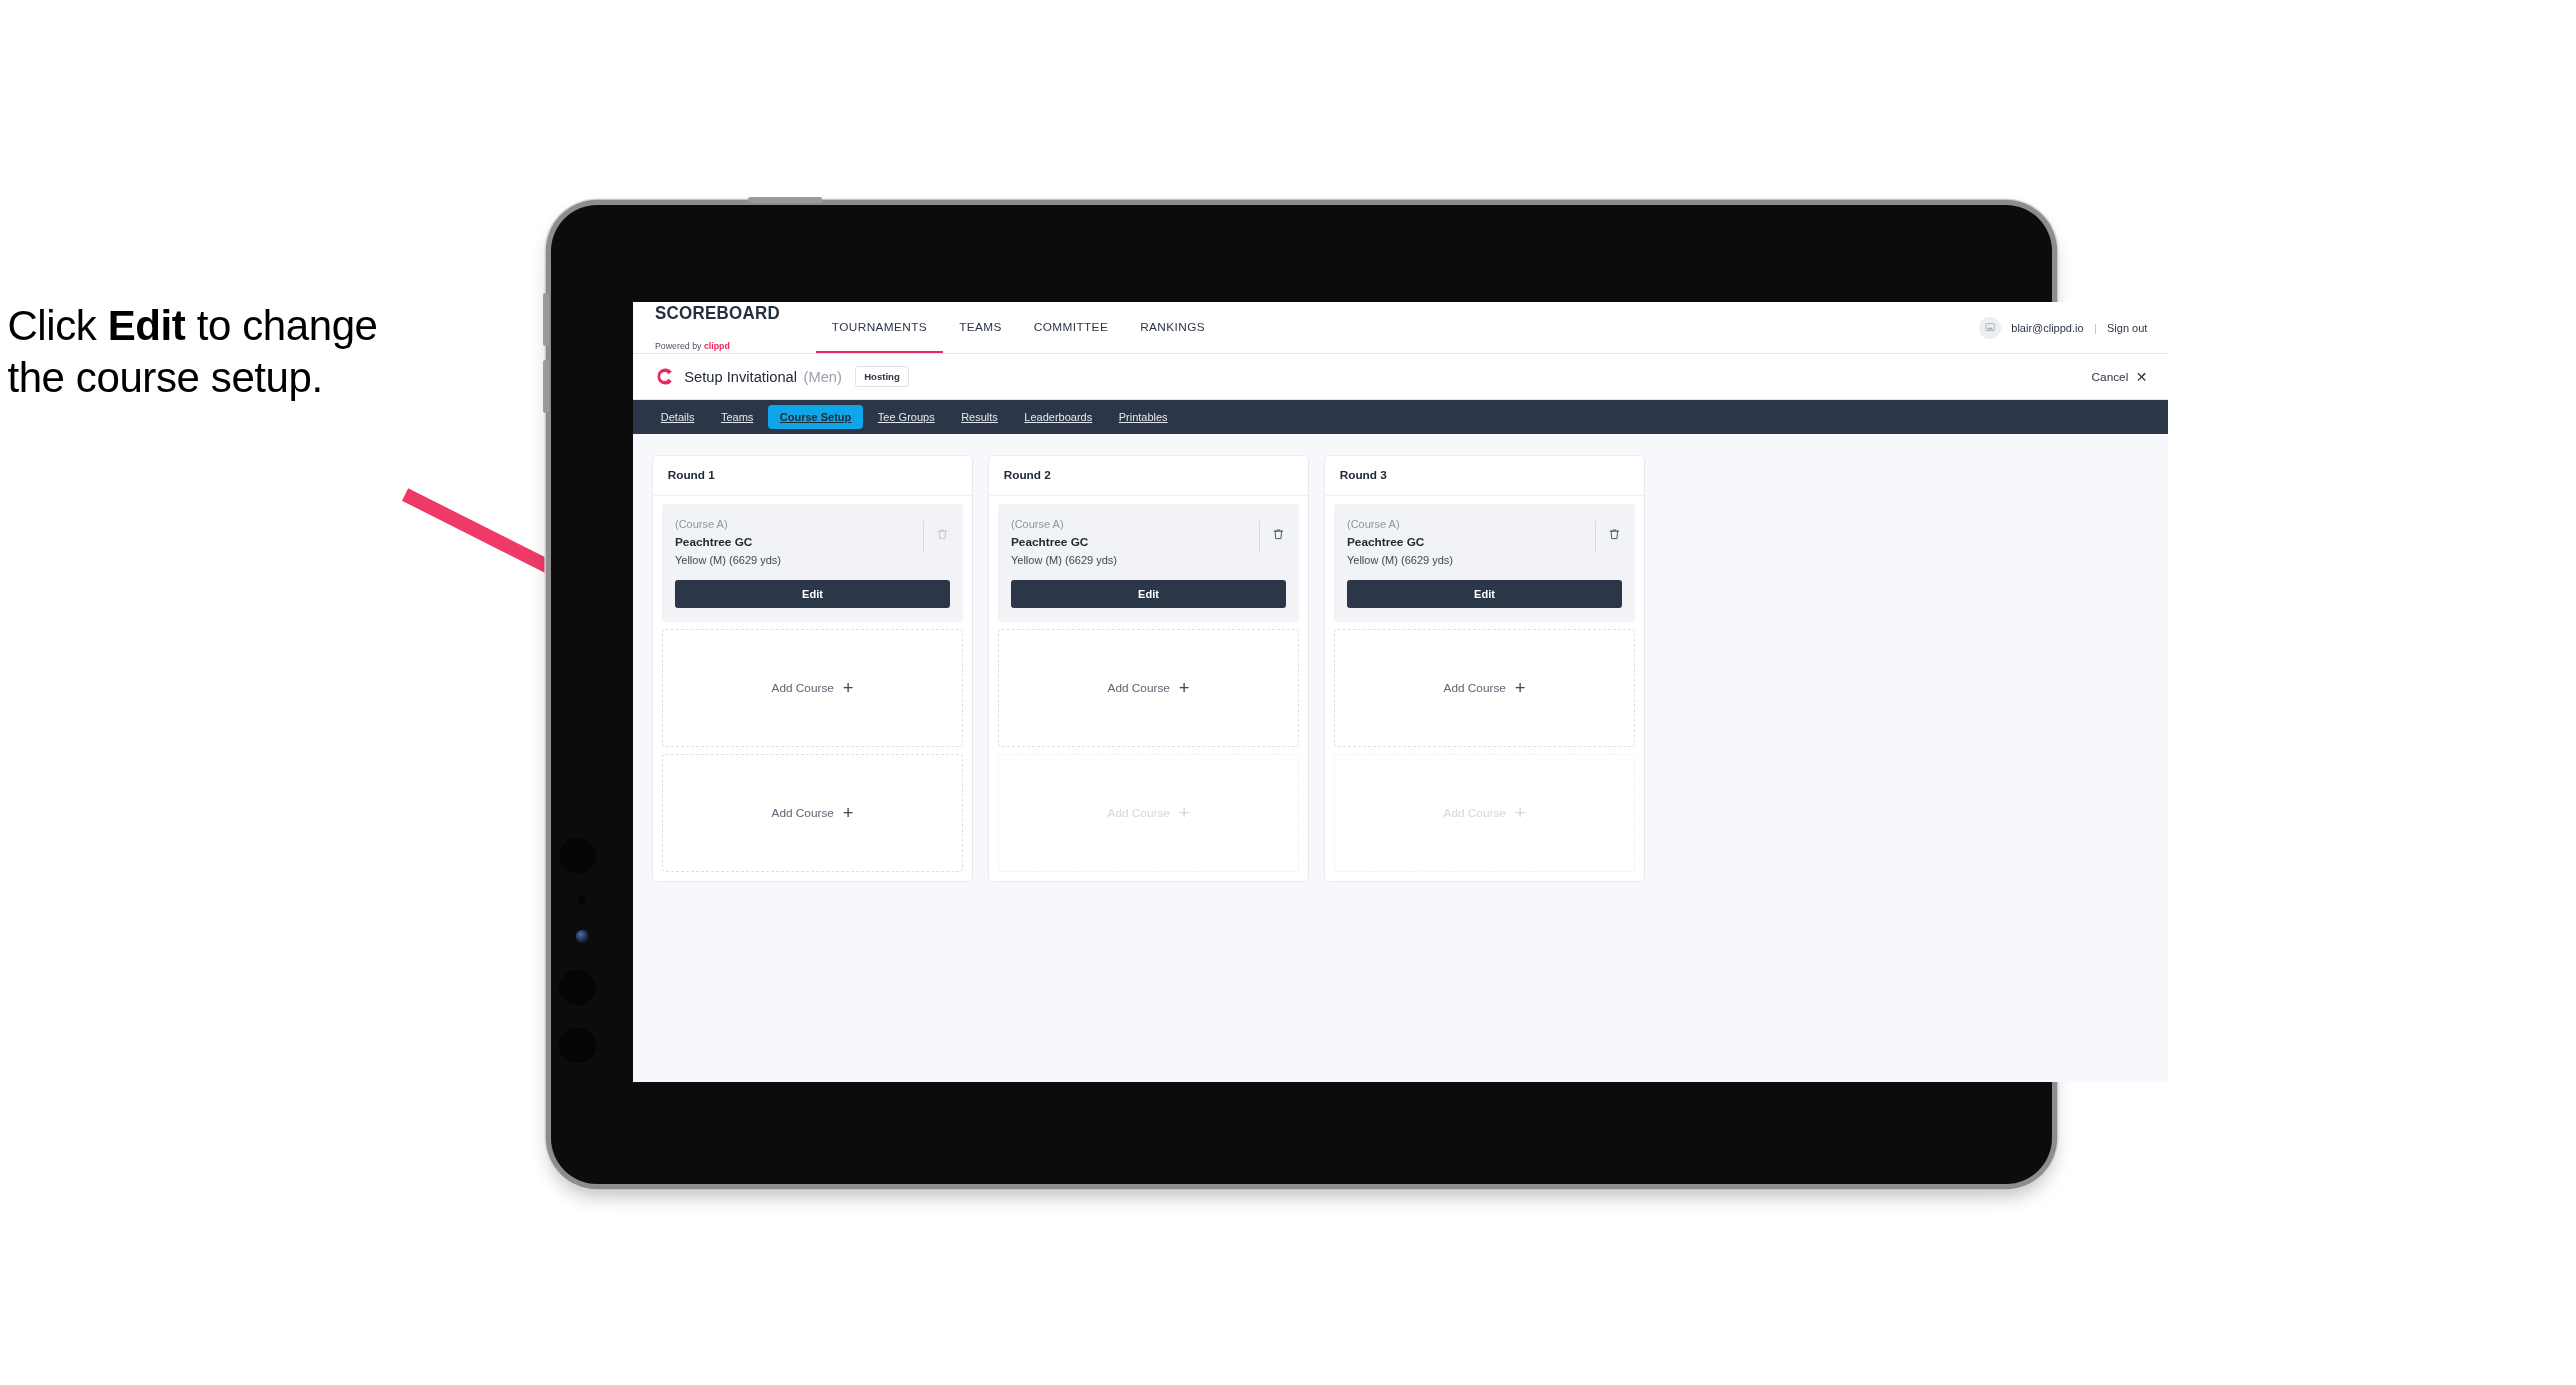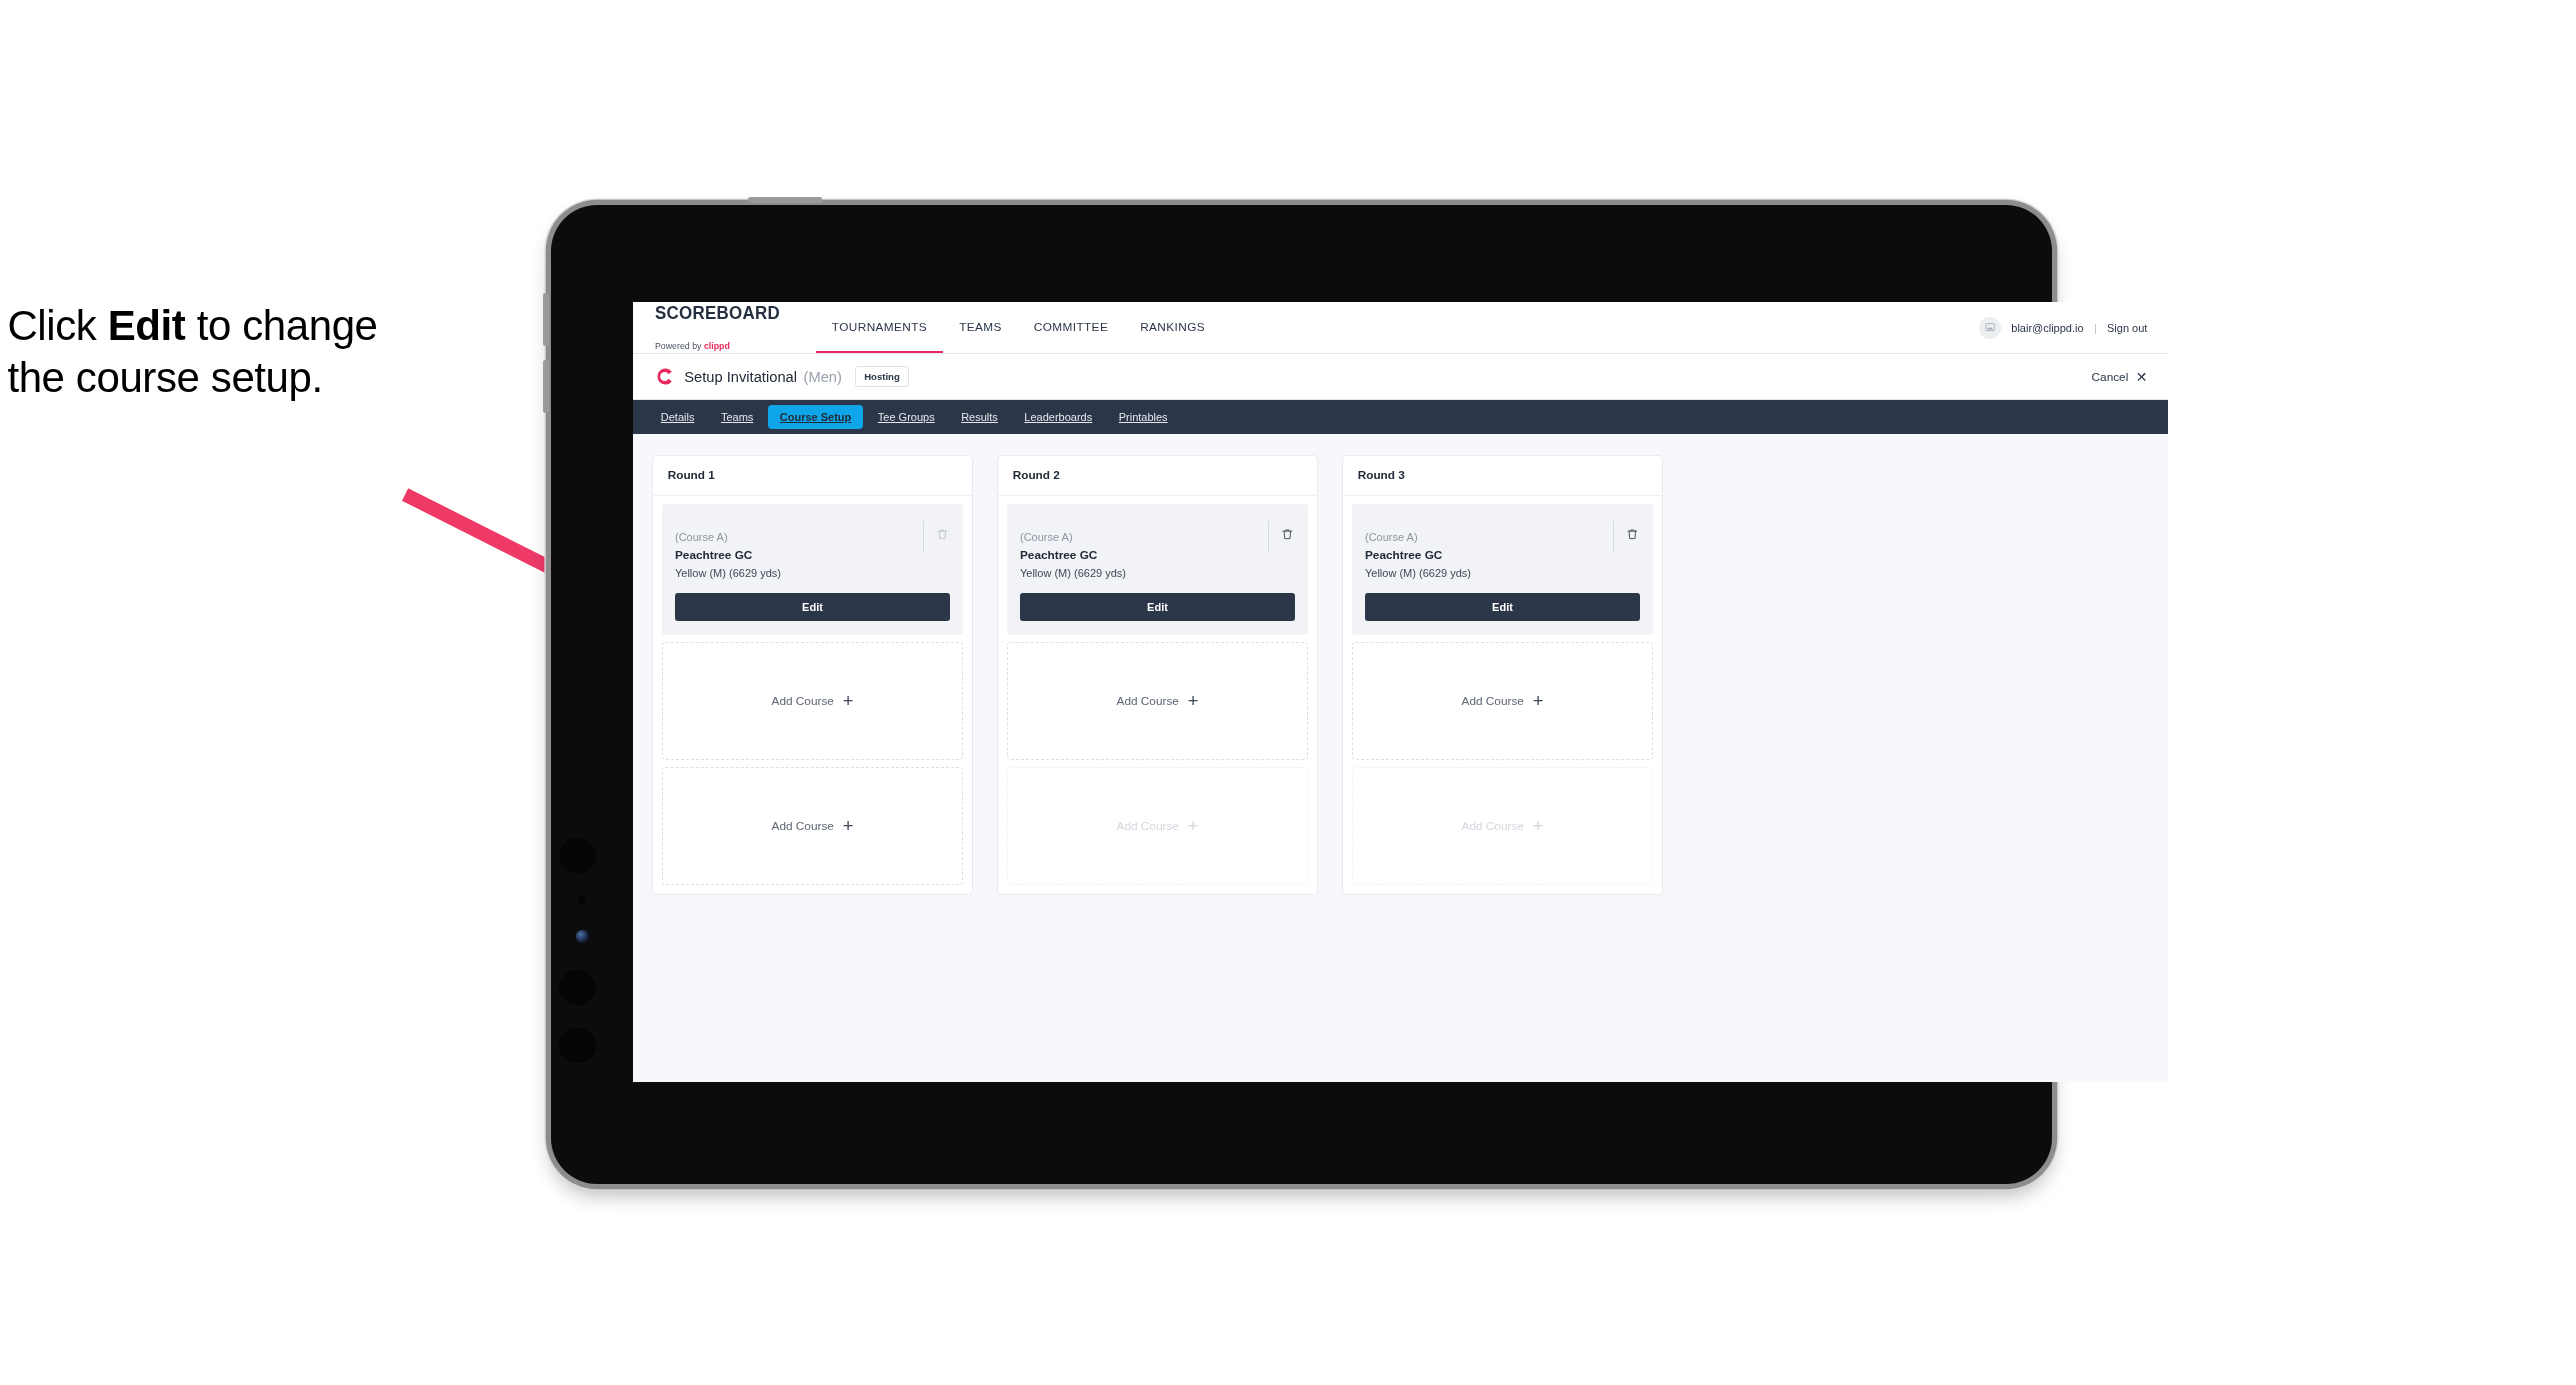--- a/index.html
+++ b/index.html
@@ -106,34 +106,34 @@
     height: 34px; background: #2b3648; display: flex; align-items: center;
     padding: 0 16px; gap: 2.9px;
   }
   .tab {
     font-size: 11px; color: #e7e9ee; padding: 5.9px 11.8px; border-radius: 3.7px;
     cursor: pointer; white-space: nowrap; text-decoration: underline;
   }
   .tab.active { background: #0ea5e9; color: #222b38; font-weight: 600; }
 
   
-  #board { padding: 20.6px 19px; display: flex; gap: 24px; align-items: flex-start; }
+  #board { padding: 20.6px 19px; display: flex; gap: 15px; align-items: flex-start; }
   .round-col {
     width: 321px; background: #ffffff; border: 0.7px solid #e8eaef;
     border-radius: 4.4px; overflow: hidden; flex: none;
   }
   .round-head {
     padding: 12.5px 14.7px; font-size: 11.8px; font-weight: 700; color: #222b38;
     border-bottom: 0.7px solid #eef0f4;
   }
   .round-body { padding: 8.8px; display: flex; flex-direction: column; gap: 7.4px; }
 
   .course-card { background: #f1f3f6; border-radius: 3.7px; padding: 11.8px 13.2px 13.2px 13.2px; }
   .course-top { display: flex; align-items: flex-start; }
-  .course-meta { flex: 1; min-width: 0; margin-top: 13px; }
+  .course-meta { flex: 1; min-width: 0; }
   .course-label { font-size: 11px; color: #8d95a2; line-height: 1.55; }
   .course-name { font-size: 11.8px; font-weight: 700; color: #222b38; line-height: 1.55; }
   .course-tee { font-size: 11px; color: #3f4856; line-height: 1.55; }
   .course-actions { display: flex; align-items: center; gap: 11.8px; padding-top: 4.4px; }
   .vdivider { width: 0.7px; height: 31px; background: #d6dae1; }
   .trash-btn { cursor: pointer; display: block; }
   .trash-btn.disabled { opacity: .28; cursor: default; }
 
   .edit-btn {
     margin-top: 11.8px; height: 28px; width: 100%;

